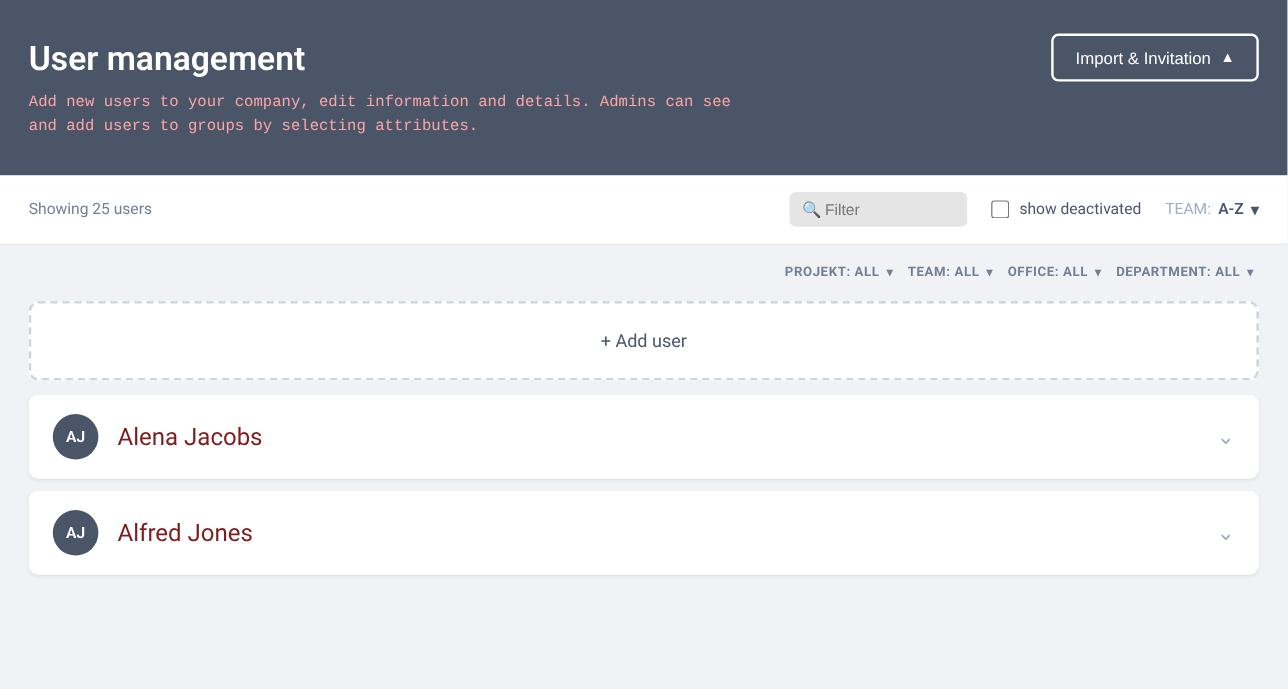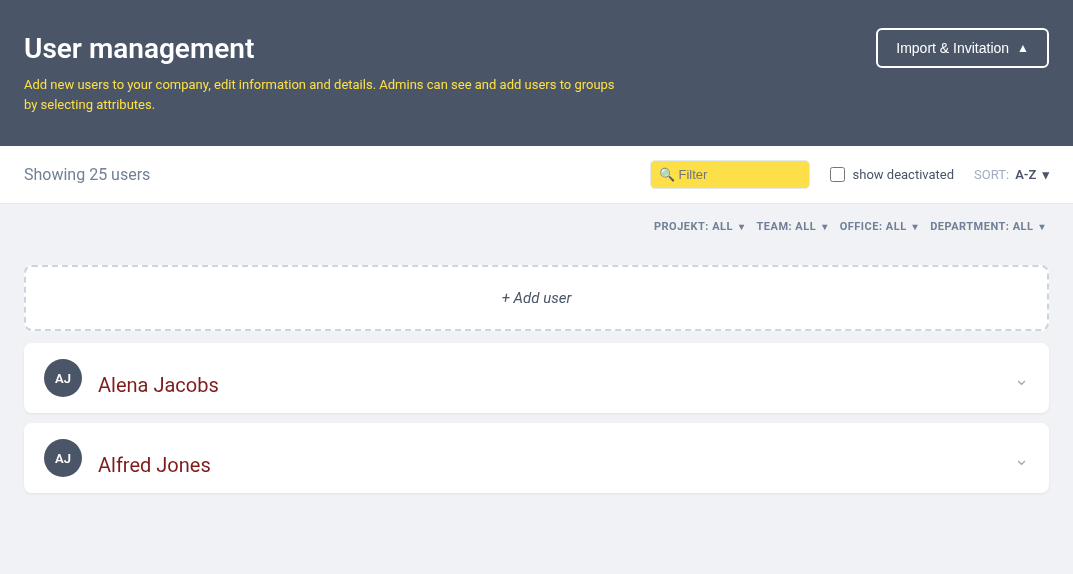--- a/index.html
+++ b/index.html
@@ -17,24 +17,25 @@
       padding: 32px 52px 32px 24px;
       position: relative;
     }
     .header-title {
       color: #fff;
       font-size: 28px;
       font-weight: 600;
       margin-bottom: 10px;
     }
     .header-desc {
-      color: #fde047;
+      color: #fca5a5;
       font-size: 13px;
       max-width: 600px;
       line-height: 1.5;
+      font-family: Liberation Mono, monospace;
     }
 
     
     .import-btn {
       position: absolute;
       top: 28px;
       right: 24px;
       background: transparent;
       border: 2px solid #fff;
       color: #fff;
@@ -81,21 +82,21 @@
     
     .toolbar {
       background: #fff;
       padding: 14px 24px;
       display: flex;
       align-items: center;
       justify-content: space-between;
       border-bottom: 1px solid #e2e8f0;
     }
     .showing-label {
-      font-size: 16px;
+      font-size: 13px;
       color: #718096;
     }
     .toolbar-right {
       display: flex;
       align-items: center;
       gap: 20px;
     }
     .filter-input-wrapper {
       position: relative;
       display: flex;
@@ -106,22 +107,22 @@
       left: 10px;
       color: #a0aec0;
       font-size: 13px;
     }
     .filter-input {
       border: 1px solid #e2e8f0;
       border-radius: 5px;
       padding: 6px 12px 6px 28px;
       font-size: 13px;
       color: #718096;
-      width: 160px;
-      background: #fde047;
+      width: 148px;
+      background: #e5e5e5;
     }
     .show-deactivated {
       display: flex;
       align-items: center;
       gap: 8px;
       font-size: 13px;
       color: #4a5568;
     }
     .show-deactivated input[type="checkbox"] {
       width: 15px;
@@ -147,21 +148,21 @@
       background: #f0f2f5;
       padding: 16px 24px;
     }
 
     
     .filters-row {
       display: flex;
       align-items: center;
       justify-content: flex-end;
       gap: 12px;
-      margin-bottom: 32px;
+      margin-bottom: 18px;
       padding: 0 4px;
     }
     .filter-tag {
       display: flex;
       align-items: center;
       gap: 6px;
       font-size: 11px;
       font-weight: 700;
       color: #718096;
       letter-spacing: 0.5px;
@@ -177,37 +178,36 @@
       border: 2px dashed #cbd5e0;
       border-radius: 8px;
       display: flex;
       align-items: center;
       justify-content: center;
       padding: 22px;
       font-size: 15px;
       color: #4a5568;
       cursor: pointer;
       margin-bottom: 12px;
-      font-style: italic;
     }
 
     
     .user-card {
       background: #fff;
       border-radius: 8px;
       padding: 16px 20px;
       display: flex;
       align-items: center;
       justify-content: space-between;
       margin-bottom: 10px;
       box-shadow: 0 1px 3px rgba(0,0,0,0.06);
     }
     .user-info {
       display: flex;
-      align-items: flex-end;
+      align-items: center;
       gap: 16px;
     }
     .avatar {
       width: 38px;
       height: 38px;
       border-radius: 50%;
       background: #4a5568;
       color: #fff;
       display: flex;
       align-items: center;
@@ -247,21 +247,21 @@
   <div class="toolbar-right">
     <div class="filter-input-wrapper">
       <span class="filter-icon">🔍</span>
       <input class="filter-input" type="text" placeholder="Filter" style="">
     </div>
     <label class="show-deactivated">
       <input type="checkbox" style="">
       <span>show deactivated</span>
     </label>
     <div class="sort-control">
-      <span class="sort-label">SORT:</span>
+      <span class="sort-label">TEAM:</span>
       <span>A-Z</span>
       <span>▾</span>
     </div>
   </div>
 </div>
 
 <div class="main">
   <div class="filters-row">
     <div class="filter-tag">
       <span>PROJEKT: ALL</span>

